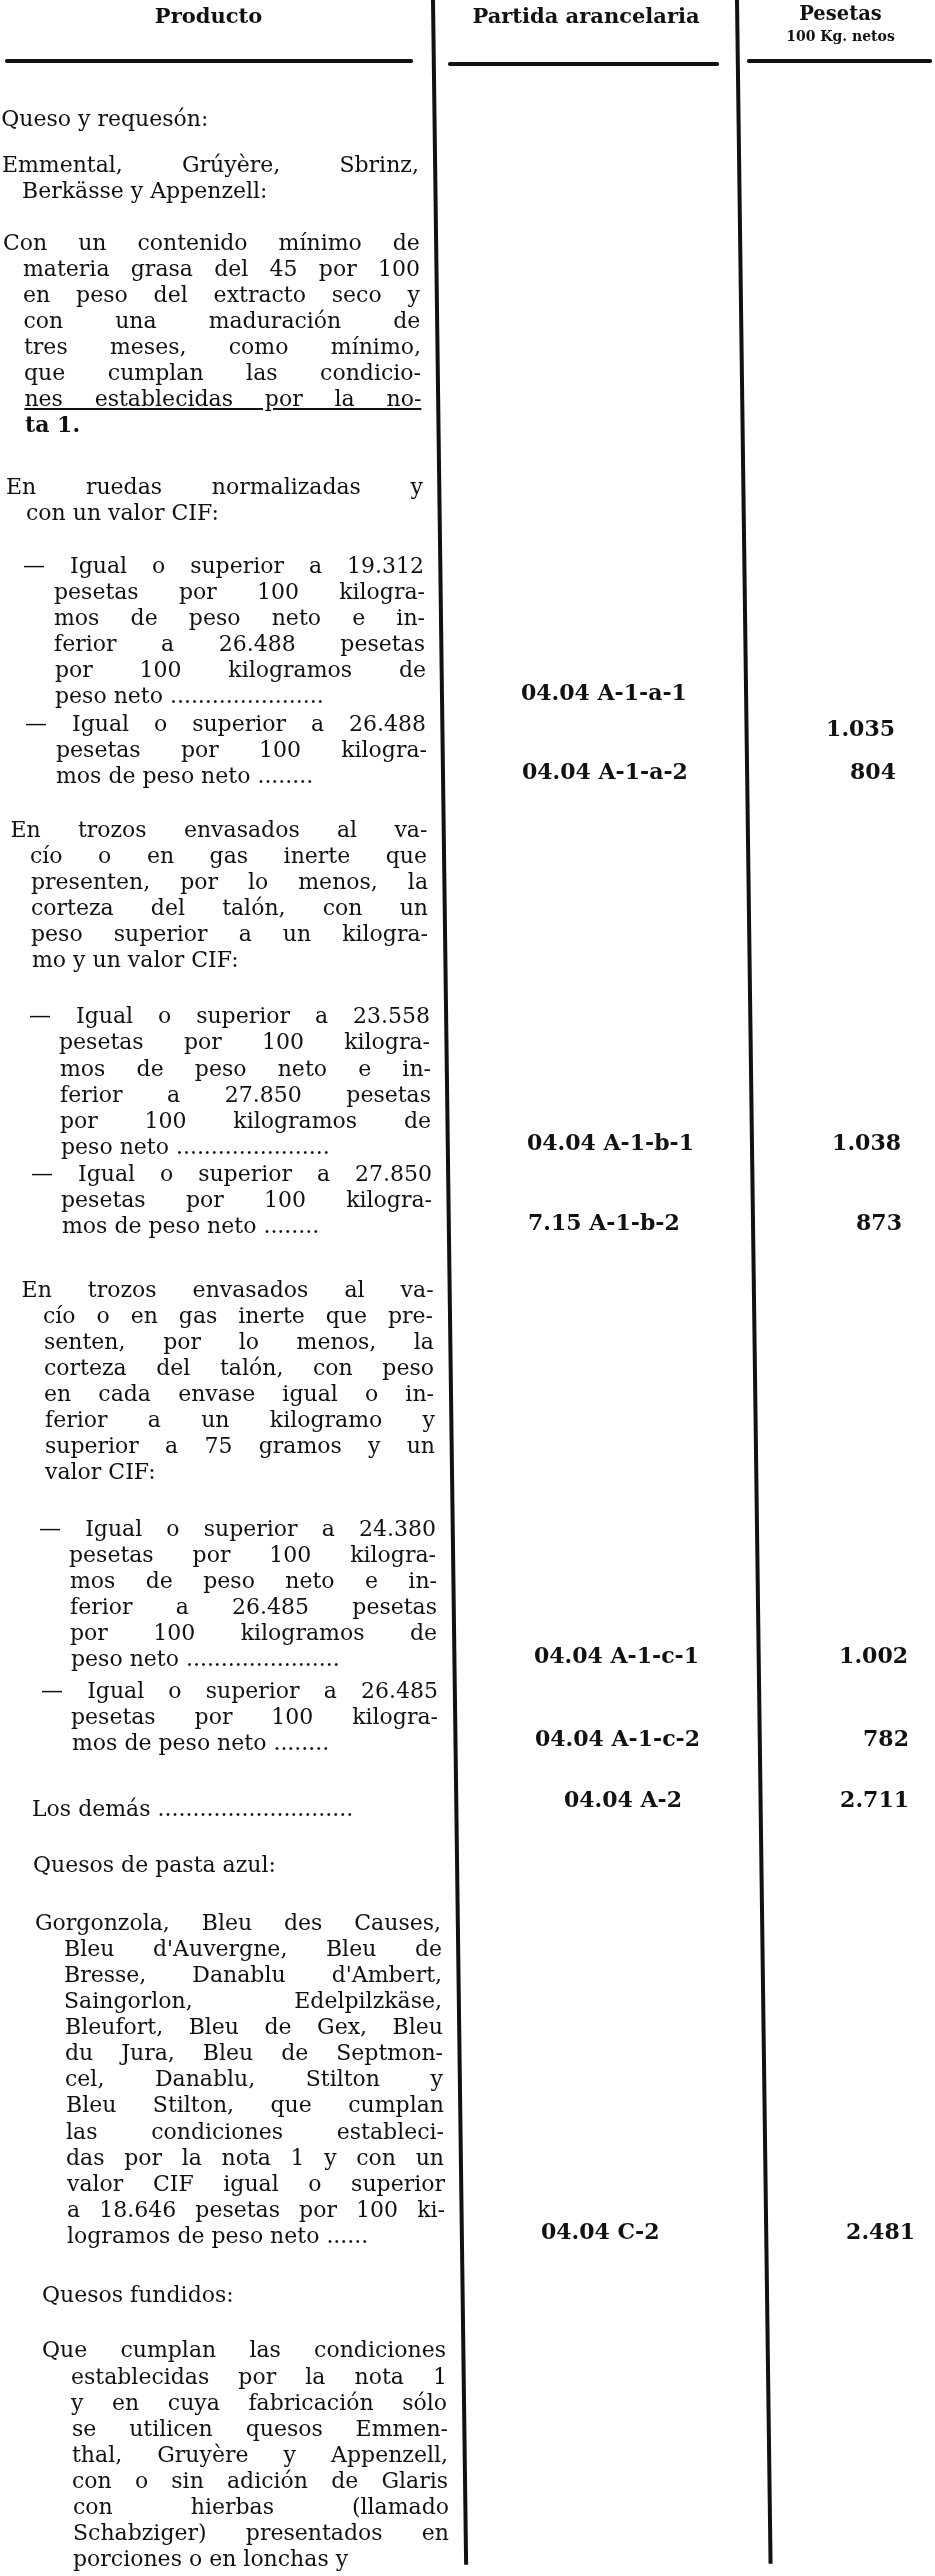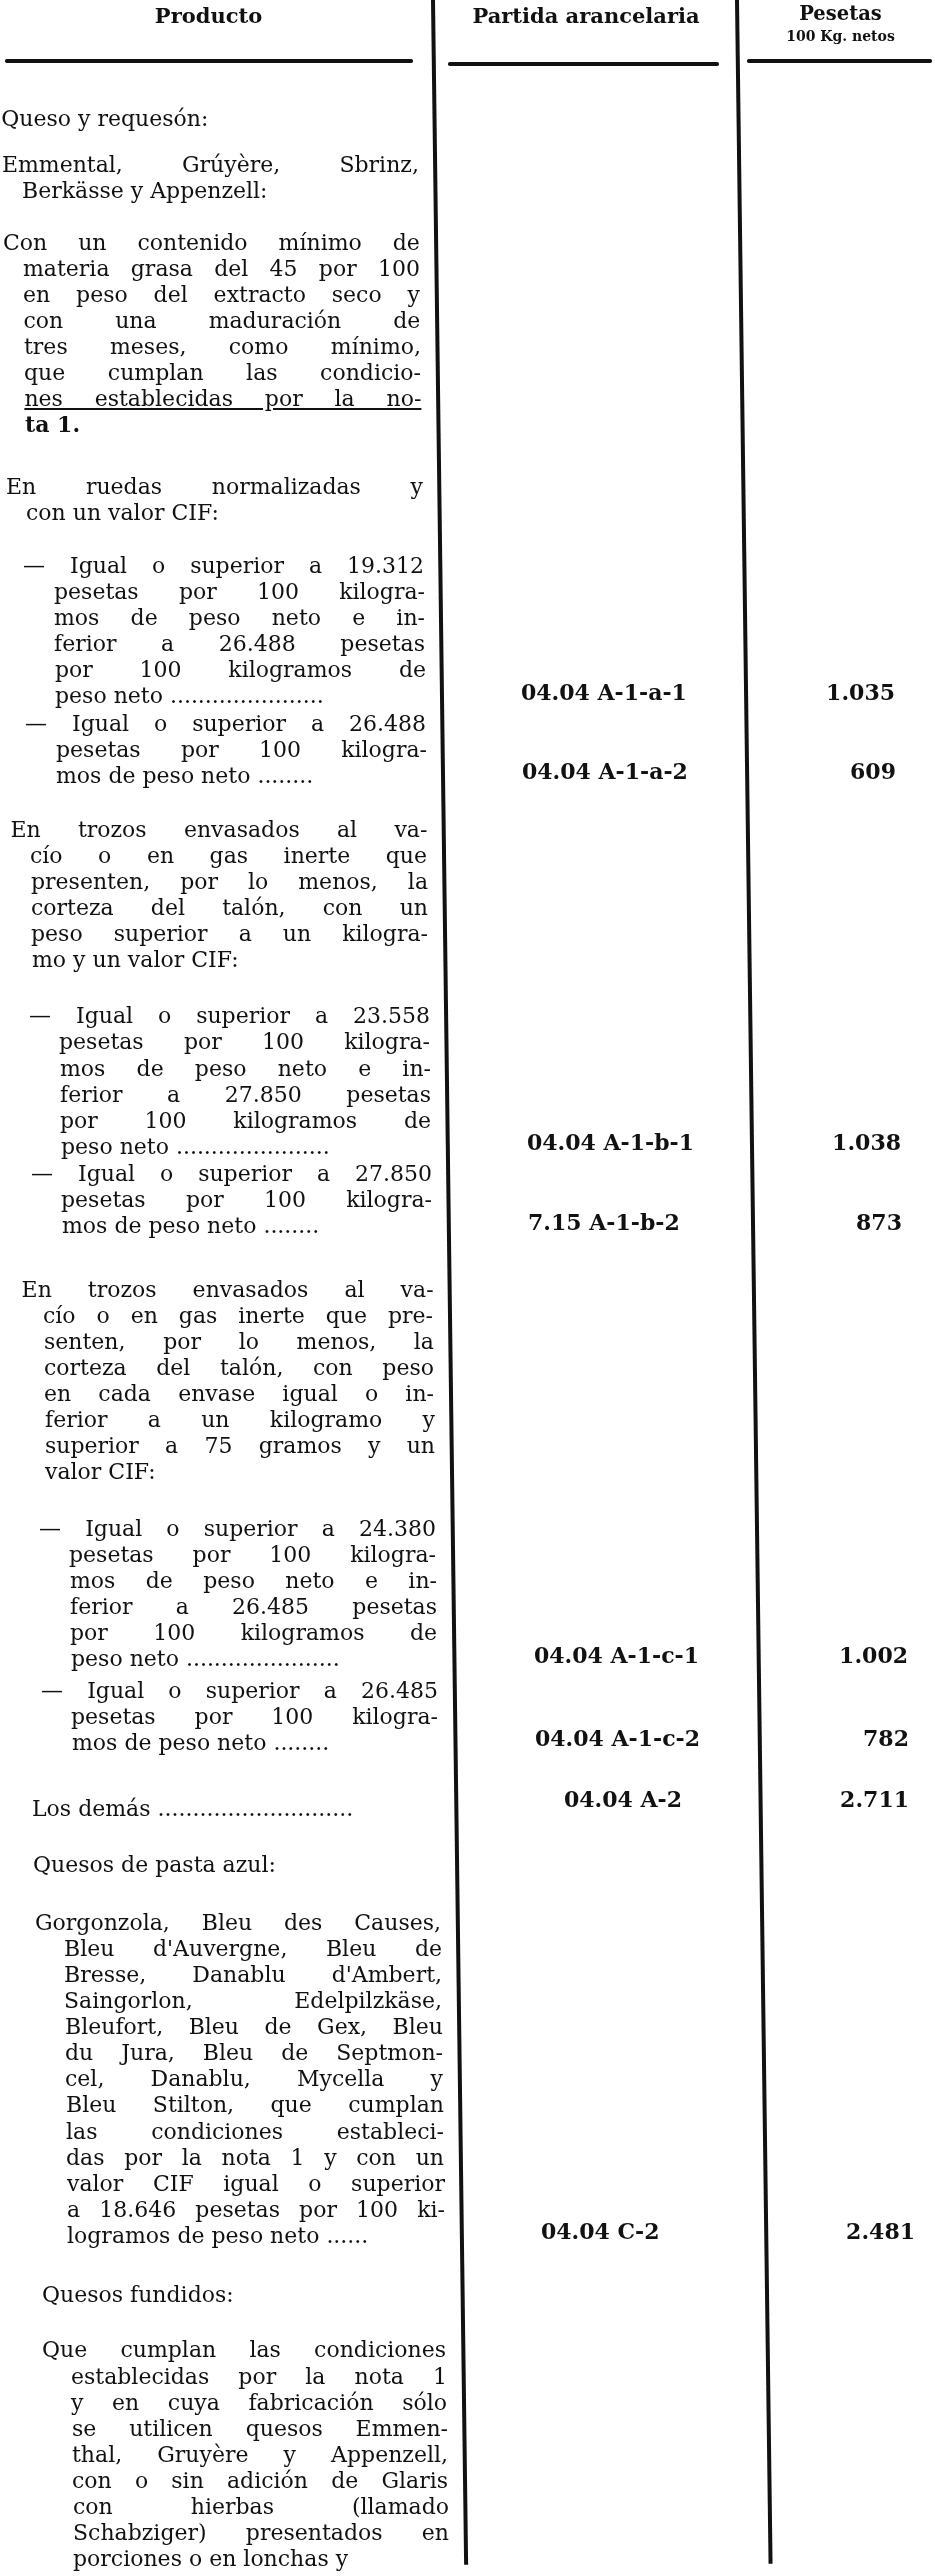--- a/index.html
+++ b/index.html
@@ -47,26 +47,26 @@
       <div class="line last bold" style="top: 411px; left: 25px; width: 397px;">ta 1.</div>
       <div class="line" style="top: 473px; left: 6px; width: 417px;">En ruedas normalizadas y</div>
       <div class="line last" style="top: 499px; left: 26px; width: 397px;">con un valor CIF:</div>
       <div class="line" style="top: 552px; left: 23px; width: 401px;">— Igual o superior a 19.312</div>
       <div class="line" style="top: 578px; left: 54px; width: 371px;">pesetas por 100 kilogra-</div>
       <div class="line" style="top: 604px; left: 54px; width: 371px;">mos de peso neto e in-</div>
       <div class="line" style="top: 630px; left: 54px; width: 371px;">ferior a 26.488 pesetas</div>
       <div class="line" style="top: 656px; left: 55px; width: 371px;">por 100 kilogramos de</div>
       <div class="line last" style="top: 682px; left: 55px; width: 371px;">peso neto ......................</div>
       <div class="code" style="top: 679px; left: 521px;">04.04 A-1-a-1</div>
-      <div class="price" style="top: 679px; left: 789px;">1.035</div>
+      <div class="price" style="top: 715px; left: 789px;">1.035</div>
       <div class="line" style="top: 710px; left: 25px; width: 401px;">— Igual o superior a 26.488</div>
       <div class="line" style="top: 736px; left: 56px; width: 371px;">pesetas por 100 kilogra-</div>
       <div class="line last" style="top: 762px; left: 56px; width: 371px;">mos de peso neto ........</div>
       <div class="code" style="top: 758px; left: 522px;">04.04 A-1-a-2</div>
-      <div class="price" style="top: 758px; left: 790px;">609</div>
+      <div class="price" style="top: 758px; left: 790px;">804</div>
       <div class="line" style="top: 816px; left: 10.4px; width: 417px;">En trozos envasados al va-</div>
       <div class="line" style="top: 842px; left: 30px; width: 397px;">cío o en gas inerte que</div>
       <div class="line" style="top: 868px; left: 31px; width: 397px;">presenten, por lo menos, la</div>
       <div class="line" style="top: 894px; left: 31px; width: 397px;">corteza del talón, con un</div>
       <div class="line" style="top: 920px; left: 31px; width: 397px;">peso superior a un kilogra-</div>
       <div class="line last" style="top: 946px; left: 32px; width: 397px;">mo y un valor CIF:</div>
       <div class="line" style="top: 1002px; left: 29px; width: 401px;">— Igual o superior a 23.558</div>
       <div class="line" style="top: 1028px; left: 59px; width: 371px;">pesetas por 100 kilogra-</div>
       <div class="line" style="top: 1055px; left: 60px; width: 371px;">mos de peso neto e in-</div>
       <div class="line" style="top: 1081px; left: 60px; width: 371px;">ferior a 27.850 pesetas</div>
@@ -103,21 +103,21 @@
       <div class="line last" style="top: 1795px; left: 32px; width: 408px;">Los demás ............................</div>
       <div class="code" style="top: 1786px; left: 564px;">04.04 A-2</div>
       <div class="price" style="top: 1786px; left: 803px;">2.711</div>
       <div class="line last" style="top: 1851px; left: 33px; width: 408px;">Quesos de pasta azul:</div>
       <div class="line" style="top: 1909px; left: 35px; width: 406px;">Gorgonzola, Bleu des Causes,</div>
       <div class="line" style="top: 1935px; left: 64px; width: 378px;">Bleu d'Auvergne, Bleu de</div>
       <div class="line" style="top: 1961px; left: 64px; width: 378px;">Bresse, Danablu d'Ambert,</div>
       <div class="line" style="top: 1987px; left: 64px; width: 378px;">Saingorlon, Edelpilzkäse,</div>
       <div class="line" style="top: 2013px; left: 65px; width: 378px;">Bleufort, Bleu de Gex, Bleu</div>
       <div class="line" style="top: 2039px; left: 65px; width: 378px;">du Jura, Bleu de Septmon-</div>
-      <div class="line" style="top: 2065px; left: 65px; width: 378px;">cel, Danablu, Mycella y</div>
+      <div class="line" style="top: 2065px; left: 65px; width: 378px;">cel, Danablu, Stilton y</div>
       <div class="line" style="top: 2091px; left: 66px; width: 378px;">Bleu Stilton, que cumplan</div>
       <div class="line" style="top: 2118px; left: 66px; width: 378px;">las condiciones estableci-</div>
       <div class="line" style="top: 2144px; left: 66px; width: 378px;">das por la nota 1 y con un</div>
       <div class="line" style="top: 2170px; left: 67px; width: 378px;">valor CIF igual o superior</div>
       <div class="line" style="top: 2196px; left: 67px; width: 378px;">a 18.646 pesetas por 100 ki-</div>
       <div class="line last" style="top: 2222px; left: 67px; width: 378px;">logramos de peso neto ......</div>
       <div class="code" style="top: 2218px; left: 541px;">04.04 C-2</div>
       <div class="price" style="top: 2218px; left: 809px;">2.481</div>
       <div class="line last" style="top: 2281px; left: 42px; width: 404px;">Quesos fundidos:</div>
       <div class="line" style="top: 2336px; left: 42px; width: 404px;">Que cumplan las condiciones</div>

